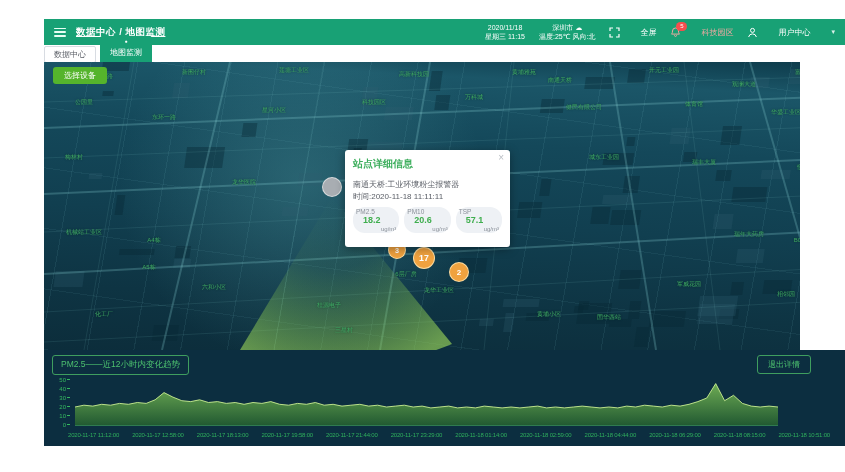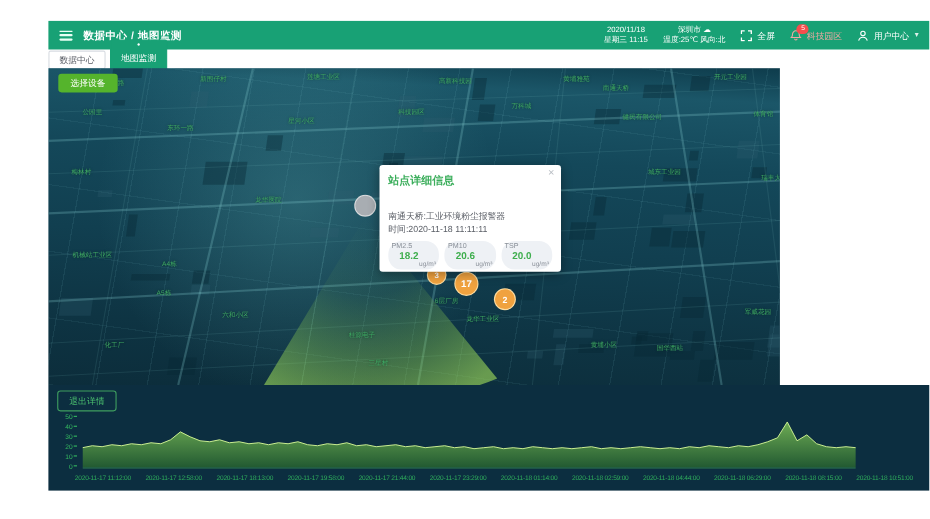--- a/index.html
+++ b/index.html
@@ -7,45 +7,45 @@
     width:845px;height:472px;position:relative;background:#ffffff;
     font-family:"Liberation Sans","DejaVu Sans",sans-serif;
     -webkit-font-smoothing:antialiased;overflow:hidden;
   }
   
   .topbar{
     position:absolute;left:44px;top:19px;width:801px;height:26px;
     background:#18a175;color:#fff;display:flex;align-items:center;
     justify-content:space-between;padding:0 10px;box-sizing:border-box;
   }
-  .topbar-left{display:flex;align-items:center;gap:10px;}
+  .topbar-left{display:flex;align-items:center;gap:10px;text-decoration:underline;}
   .hamb{width:12px;height:9px;display:flex;flex-direction:column;justify-content:space-between;cursor:pointer;}
   .hamb i{display:block;height:1.5px;background:#e8fff4;border-radius:1px;}
   .crumb{font-size:9.5px;font-weight:bold;letter-spacing:.5px;}
   .topbar-right{display:flex;align-items:center;gap:14px;}
   .hdr-block{font-size:7px;line-height:9.5px;text-align:center;white-space:nowrap;}
-  .hdr-item{display:flex;align-items:center;gap:4px;font-size:8px;white-space:nowrap;cursor:pointer;}
+  .hdr-item{display:flex;align-items:center;gap:20px;font-size:8px;white-space:nowrap;cursor:pointer;}
   .fs-icon svg,.user-icon svg,.bell-icon svg{display:block;}
   .bell-wrap{position:relative;display:inline-block;}
   .badge{
     position:absolute;top:-5px;right:-6px;min-width:9px;height:9px;border-radius:5px;
     background:#f44e4e;color:#fff;font-size:6px;line-height:9px;text-align:center;padding:0 1px;
   }
   .alarm-item{color:#efa9a2;}
   .caret{font-size:7px;opacity:.85;margin-left:1px;}
   
   .tabbar{position:absolute;left:44px;top:46px;width:801px;height:16px;display:flex;gap:4px;align-items:center;}
   .tab{font-size:8px;padding:2px 9px;border-radius:2px;cursor:pointer;white-space:nowrap;
        border:1px solid #d8dce2;color:#5a5e66;background:#fff;display:flex;align-items:center;gap:3px;}
   .tab.active{background:#18a175;border-color:#18a175;color:#fff;flex-direction:column;}
   .tab .dot{font-size:5px;line-height:5px;}
   .tab .tclose{font-size:8px;opacity:.9;margin-left:2px;}
   
   .map{
-    position:absolute;left:44px;top:62px;width:665px;height:288px;overflow:hidden;
+    position:absolute;left:44px;top:62px;width:756px;height:288px;overflow:hidden;
     background:
       repeating-linear-gradient(100deg, rgba(120,190,200,0.10) 0 1px, transparent 1px 46px),
       repeating-linear-gradient(8deg, rgba(120,190,200,0.08) 0 1px, transparent 1px 60px),
       linear-gradient(183deg,#0e3c4c 0%,#1b5668 10%,#14485a 30%,#113f50 55%,#0e3443 80%,#0c2d3b 100%);
   }
   .map::before{
     content:"";position:absolute;inset:0;
     background:radial-gradient(circle 260px at 34% 42%, rgba(95,175,180,0.30), rgba(95,175,180,0) 70%);
     pointer-events:none;
   }
@@ -66,21 +66,21 @@
     position:absolute;border-radius:50%;background:#f0a23f;border:1px solid rgba(255,226,170,.9);
     color:#fff;font-weight:bold;display:flex;align-items:center;justify-content:center;
     box-sizing:border-box;cursor:pointer;z-index:2;
   }
   
   .popup{
     position:absolute;left:301px;top:88px;width:165px;height:97px;background:#fff;border-radius:3px;
     box-shadow:0 2px 10px rgba(0,0,0,.35);padding:7px 8px 6px 8px;box-sizing:border-box;z-index:5;
   }
   .popup .close{position:absolute;right:6px;top:3px;color:#b9bec4;font-size:10px;cursor:pointer;line-height:10px;}
-  .popup-title{font-size:10px;font-weight:bold;color:#3cae5c;margin-bottom:20px;}
+  .popup-title{font-size:10px;font-weight:bold;color:#3cae5c;margin-bottom:8px;}
   .popup-line{font-size:8px;color:#5a5e66;line-height:12px;white-space:nowrap;}
   .popup-metrics{display:flex;gap:5px;margin-top:4px;}
   .pcard{flex:1;height:26px;background:#eef1f5;border-radius:12px;position:relative;}
   .pcard .pname{position:absolute;left:3px;top:1px;font-size:6.5px;color:#8a9099;}
   .pcard .pval{position:absolute;left:10px;top:8px;font-size:9px;font-weight:bold;color:#3fae4e;}
   .pcard .punit{position:absolute;right:3px;bottom:1px;font-size:6px;color:#8a9099;}
   
   .chart-panel{position:absolute;left:44px;top:350px;width:801px;height:96px;background:#0c2e40;}
   .panel-head{position:absolute;left:8px;right:34px;top:5px;display:flex;justify-content:space-between;align-items:flex-start;}
   .chart-title{
@@ -330,29 +330,30 @@
           <span class="pval">18.2</span>
           <span class="punit">ug/m³</span>
         </div>
         <div class="pcard">
           <span class="pname">PM10</span>
           <span class="pval">20.6</span>
           <span class="punit">ug/m³</span>
         </div>
         <div class="pcard">
           <span class="pname">TSP</span>
-          <span class="pval">20.0</span>
+          <span class="pval">57.1</span>
           <span class="punit">ug/m³</span>
         </div>
       </div>
   </div>
 </div>
 
 <div class="chart-panel">
   <div class="panel-head">
+    <div class="chart-title">PM2.5——近12小时内变化趋势</div>
     <button class="exit-btn">退出详情</button>
   </div>
   <div class="chart-wrap">
     <div id="yTicks">
         <div class="ytick" style="top: 1px;">50</div>
         <div class="ytick" style="top: 10px;">40</div>
         <div class="ytick" style="top: 19px;">30</div>
         <div class="ytick" style="top: 28px;">20</div>
         <div class="ytick" style="top: 37px;">10</div>
         <div class="ytick" style="top: 46px;">0</div>

